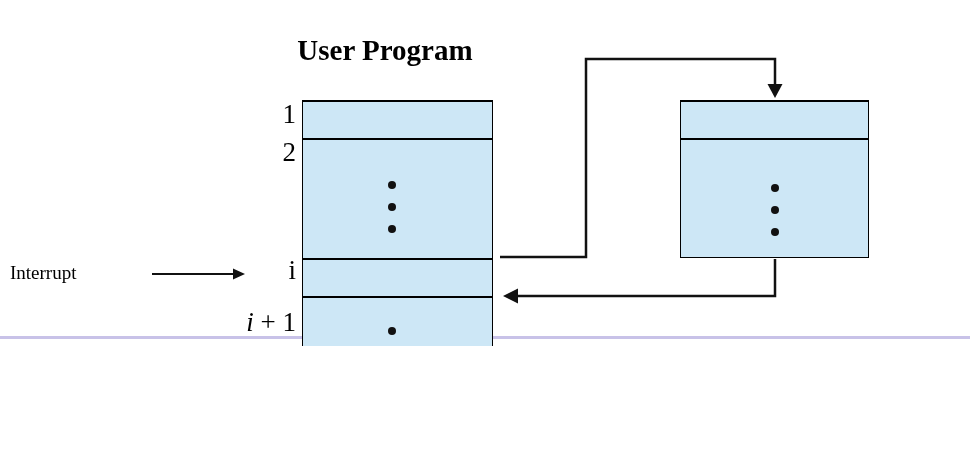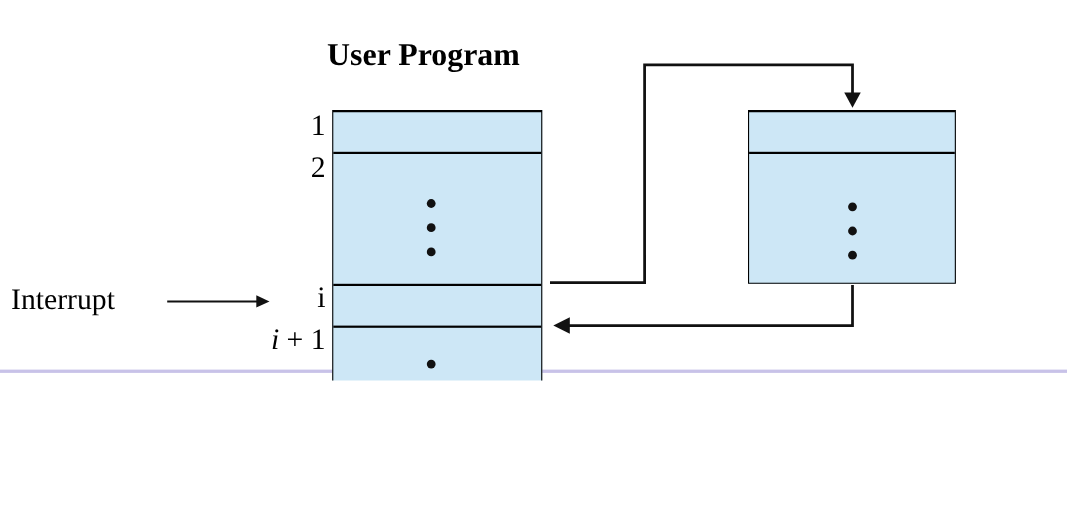--- a/index.html
+++ b/index.html
@@ -70,21 +70,21 @@
     font-size: 27px;
     line-height: 30px;
     text-align: right;
     white-space: nowrap;
     z-index: 3;
   }
   .row-label .it, .italic { font-style: italic; }
   .label-1  { top: 99px; }
   .label-2  { top: 137px; }
   .label-i  { top: 255px; }
-  .label-i1 { top: 293px; }
+  .label-i1 { top: 307px; }
   .label-m  { top: 412px; }
 
   .dots {
     position: absolute;
     display: flex;
     flex-direction: column;
     align-items: center;
     gap: 14px;
     z-index: 2;
   }
@@ -93,21 +93,21 @@
     border-radius: 50%;
     background: var(--arrow);
   }
   .dots.up-upper { left: 388px; top: 181px; }
   .dots.up-lower { left: 388px; top: 327px; }
   .dots.ih       { left: 771px; top: 184px; }
 
   .annotation {
     position: absolute;
     left: 10px; top: 251px;
-    font-size: 27px;
+    font-size: 19px;
     line-height: 43px;
     z-index: 3;
     white-space: nowrap;
   }
   svg.arrow-layer {
     position: absolute;
     left: 0; top: 0;
     width: 970px; height: 466px;
     z-index: 2;
     pointer-events: none;

